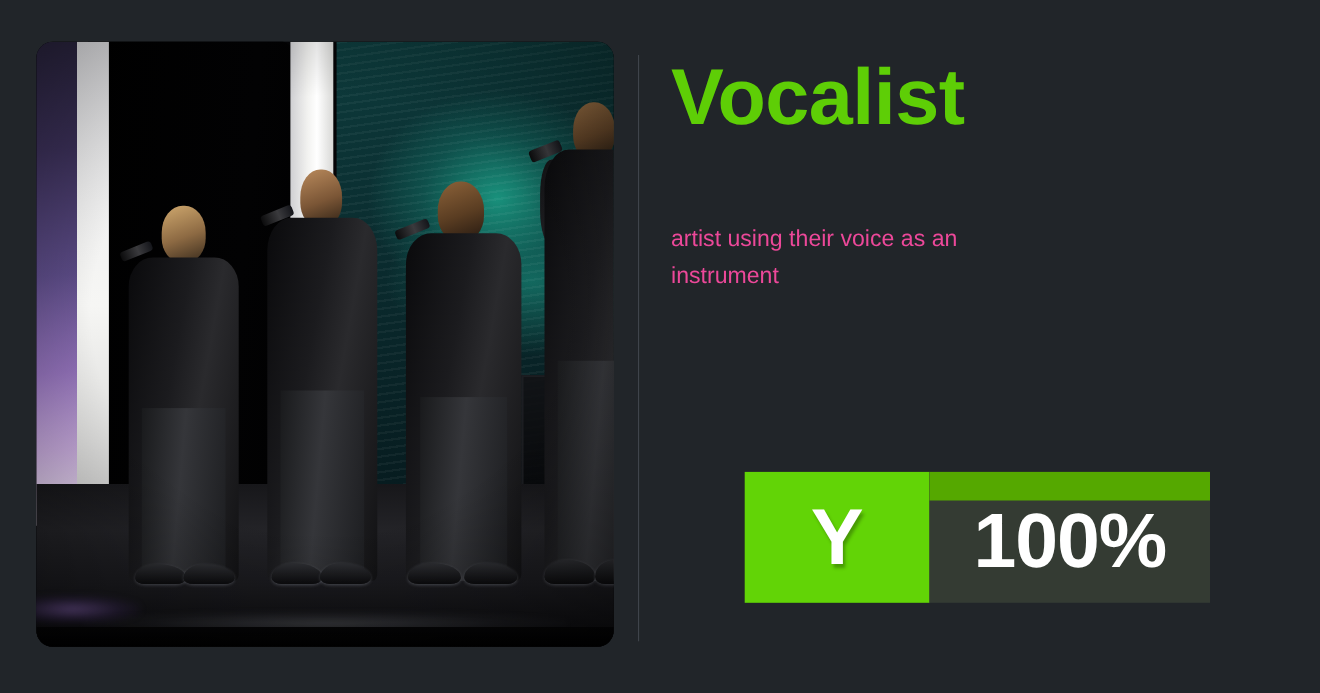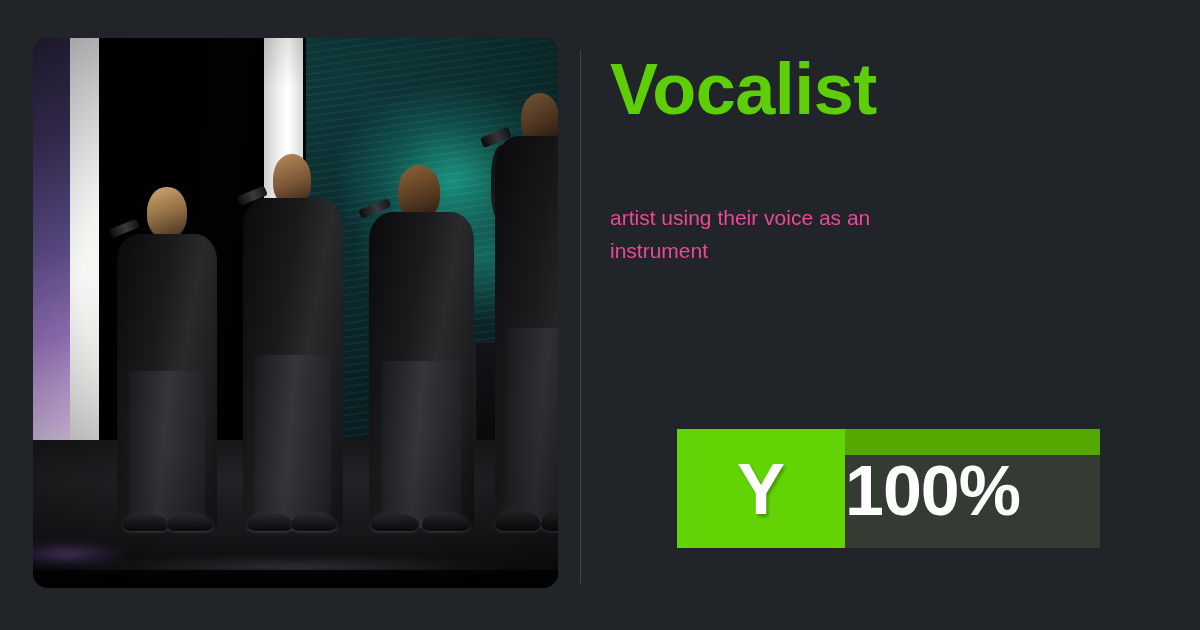--- a/index.html
+++ b/index.html
@@ -277,20 +277,21 @@
     text-shadow: 2px 3px 3px rgba(0,0,0,.28);
   }
 
   .badge-score {
     flex: 1;
     height: 100%;
     background: #343B33;
     position: relative;
     display: flex;
     align-items: center;
+    justify-content: center;
   }
   .badge-bar {
     position: absolute;
     left: 0;
     top: 0;
     width: 100%;
     height: 26px;
     background: #55A800;
   }
   .badge-score span {

